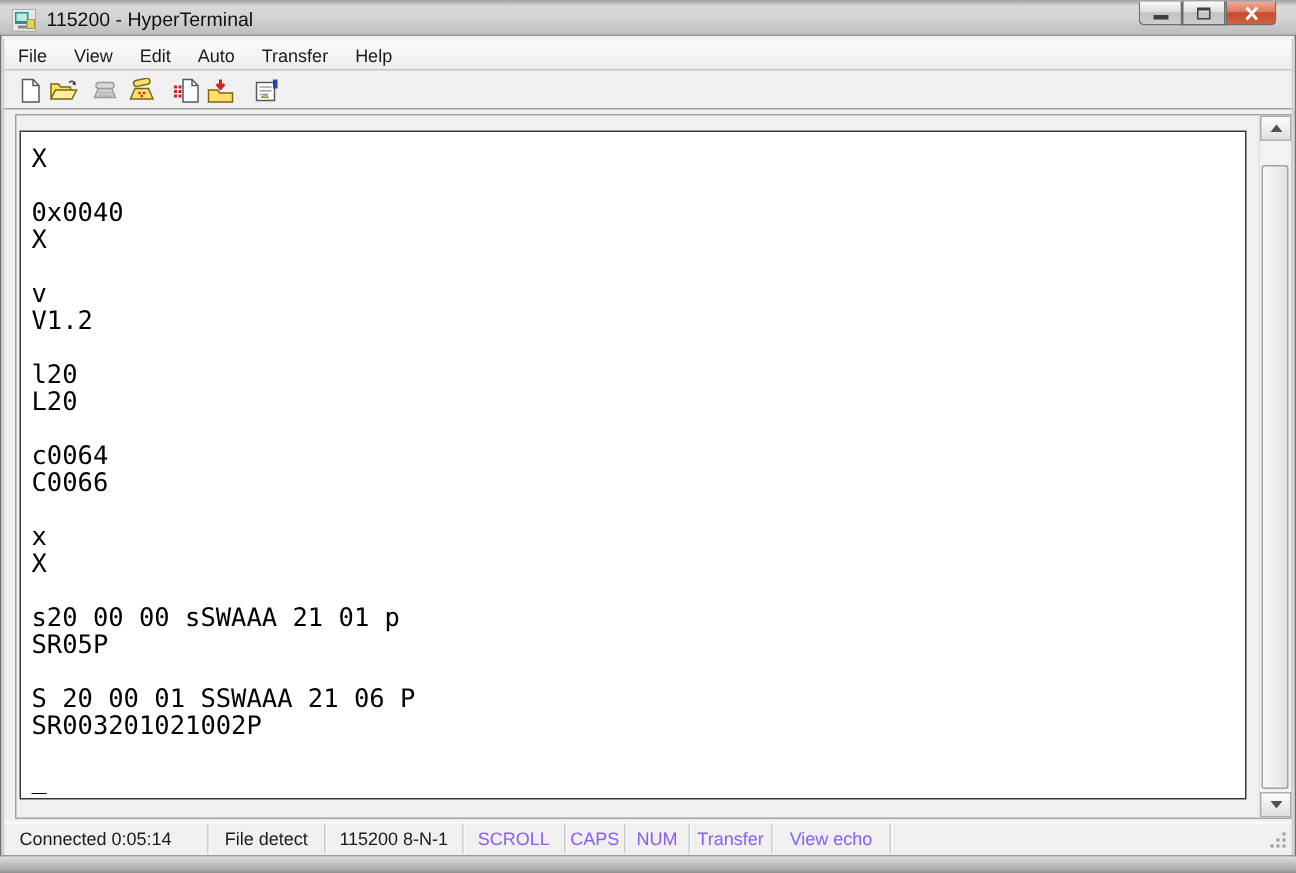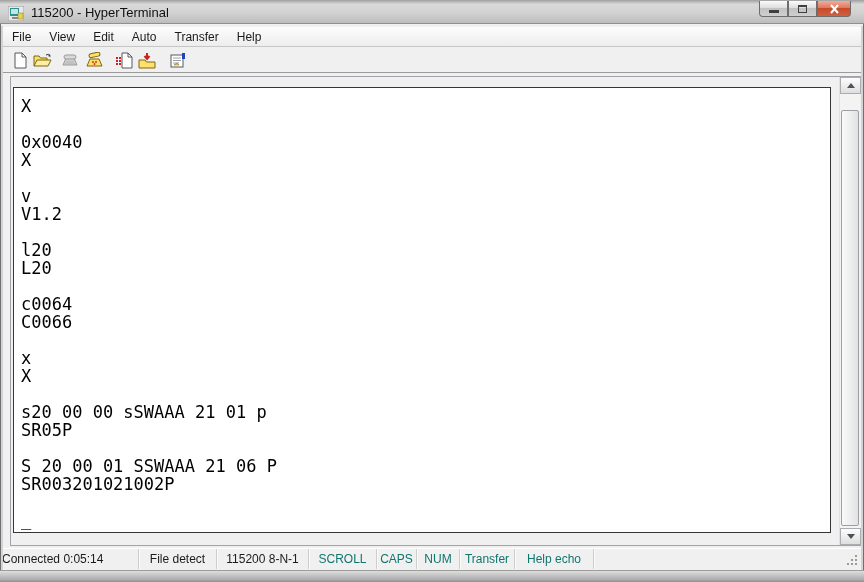--- a/index.html
+++ b/index.html
@@ -80,22 +80,22 @@
   
   .statusbar {
     position:absolute; left:2px; right:2px; top:548px; height:21px;
     background:#f0f0f0; border-top:1px solid #ffffff;
     display:flex; align-items:center; font-size:12px; color:#1b1b1b;
   }
   .panel {
     height:100%; display:flex; align-items:center; justify-content:center;
     border-right:1px solid #cdcdcd; box-shadow:1px 0 0 #fafafa; white-space:nowrap;
   }
-  .panel.left { justify-content:flex-start; padding-left:0;text-align:center; }
-  .panel.dim { color:#0f766e; }
+  .panel.left { justify-content:flex-start; padding-left:11px;text-align:center; }
+  .panel.dim { color:#8b5cf6; }
   .panel.fill { flex:1; border-right:none; box-shadow:none; }
   .grip { position:absolute; right:4px; bottom:3px; }
   
   .bottom-frame {
     position:absolute; left:0; right:0; top:570px; height:12px;
     background:linear-gradient(180deg,#dedede,#ababab 80%,#8d8d8d);
     border-top:1px solid #9c9c9c;
   }
   .side-frame { position:absolute; top:26px; bottom:12px; width:2px; background:#d3d3d3; }
   .side-frame.l { left:1px; } .side-frame.r { right:1px; }
@@ -236,21 +236,21 @@
   </div>
 
   <div class="statusbar">
     <div class="panel left" style="width:137px">Connected 0:05:14</div>
     <div class="panel" style="width:78px">File detect</div>
     <div class="panel" style="width:92px">115200 8-N-1</div>
     <div class="panel dim" style="width:68px">SCROLL</div>
     <div class="panel dim" style="width:40px">CAPS</div>
     <div class="panel dim" style="width:43px">NUM</div>
     <div class="panel dim" style="width:55px">Transfer</div>
-    <div class="panel dim" style="width:79px">Help echo</div>
+    <div class="panel dim" style="width:79px">View echo</div>
     <div class="panel fill"></div>
     <svg class="grip" width="12" height="12" viewBox="0 0 12 12">
       <g fill="#9a9a9a">
         <rect x="9" y="9" width="2" height="2"></rect>
           <rect x="9" y="5" width="2" height="2"></rect>
           <rect x="9" y="1" width="2" height="2"></rect>
         <rect x="5" y="9" width="2" height="2"></rect>
           <rect x="5" y="5" width="2" height="2"></rect>
         <rect x="1" y="9" width="2" height="2"></rect>
       </g>

